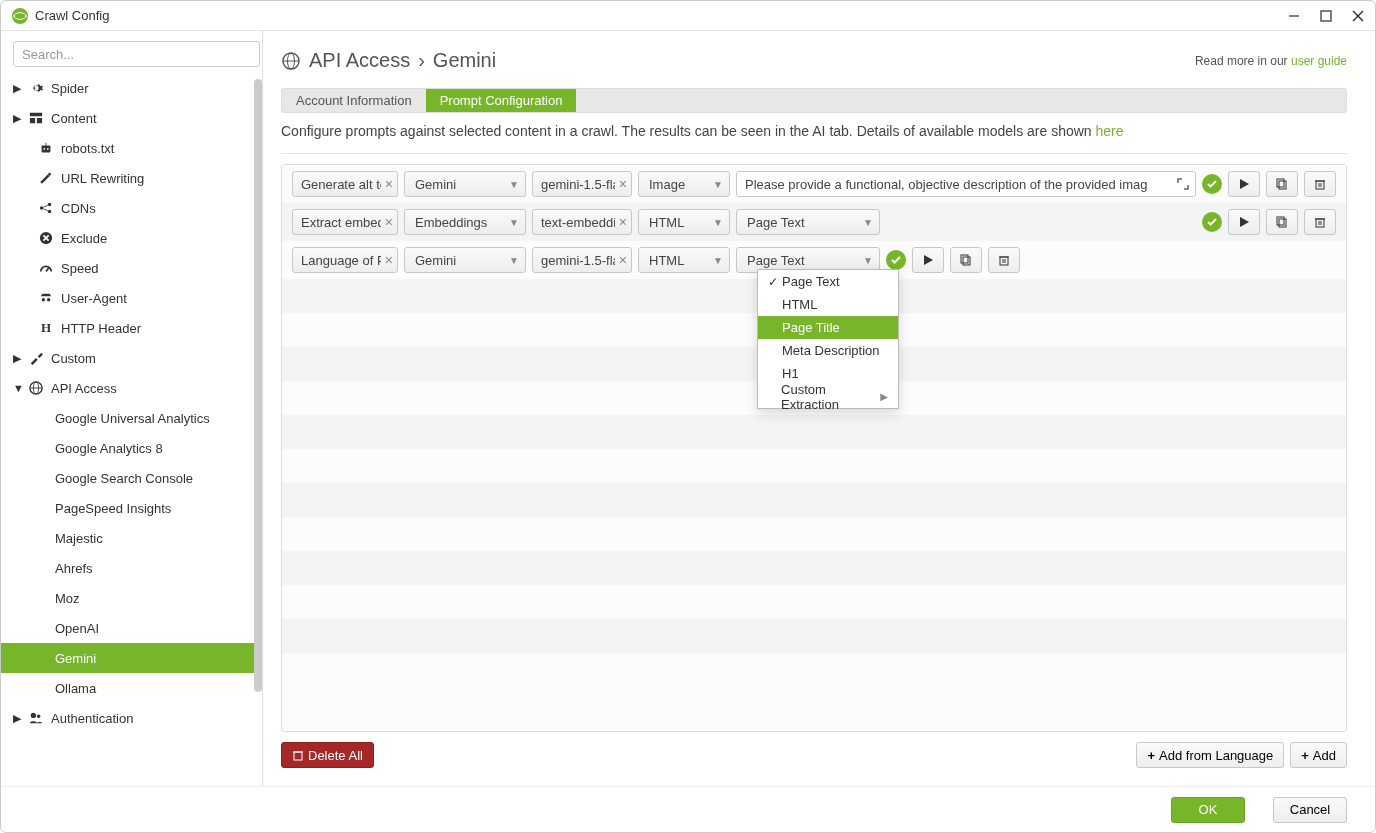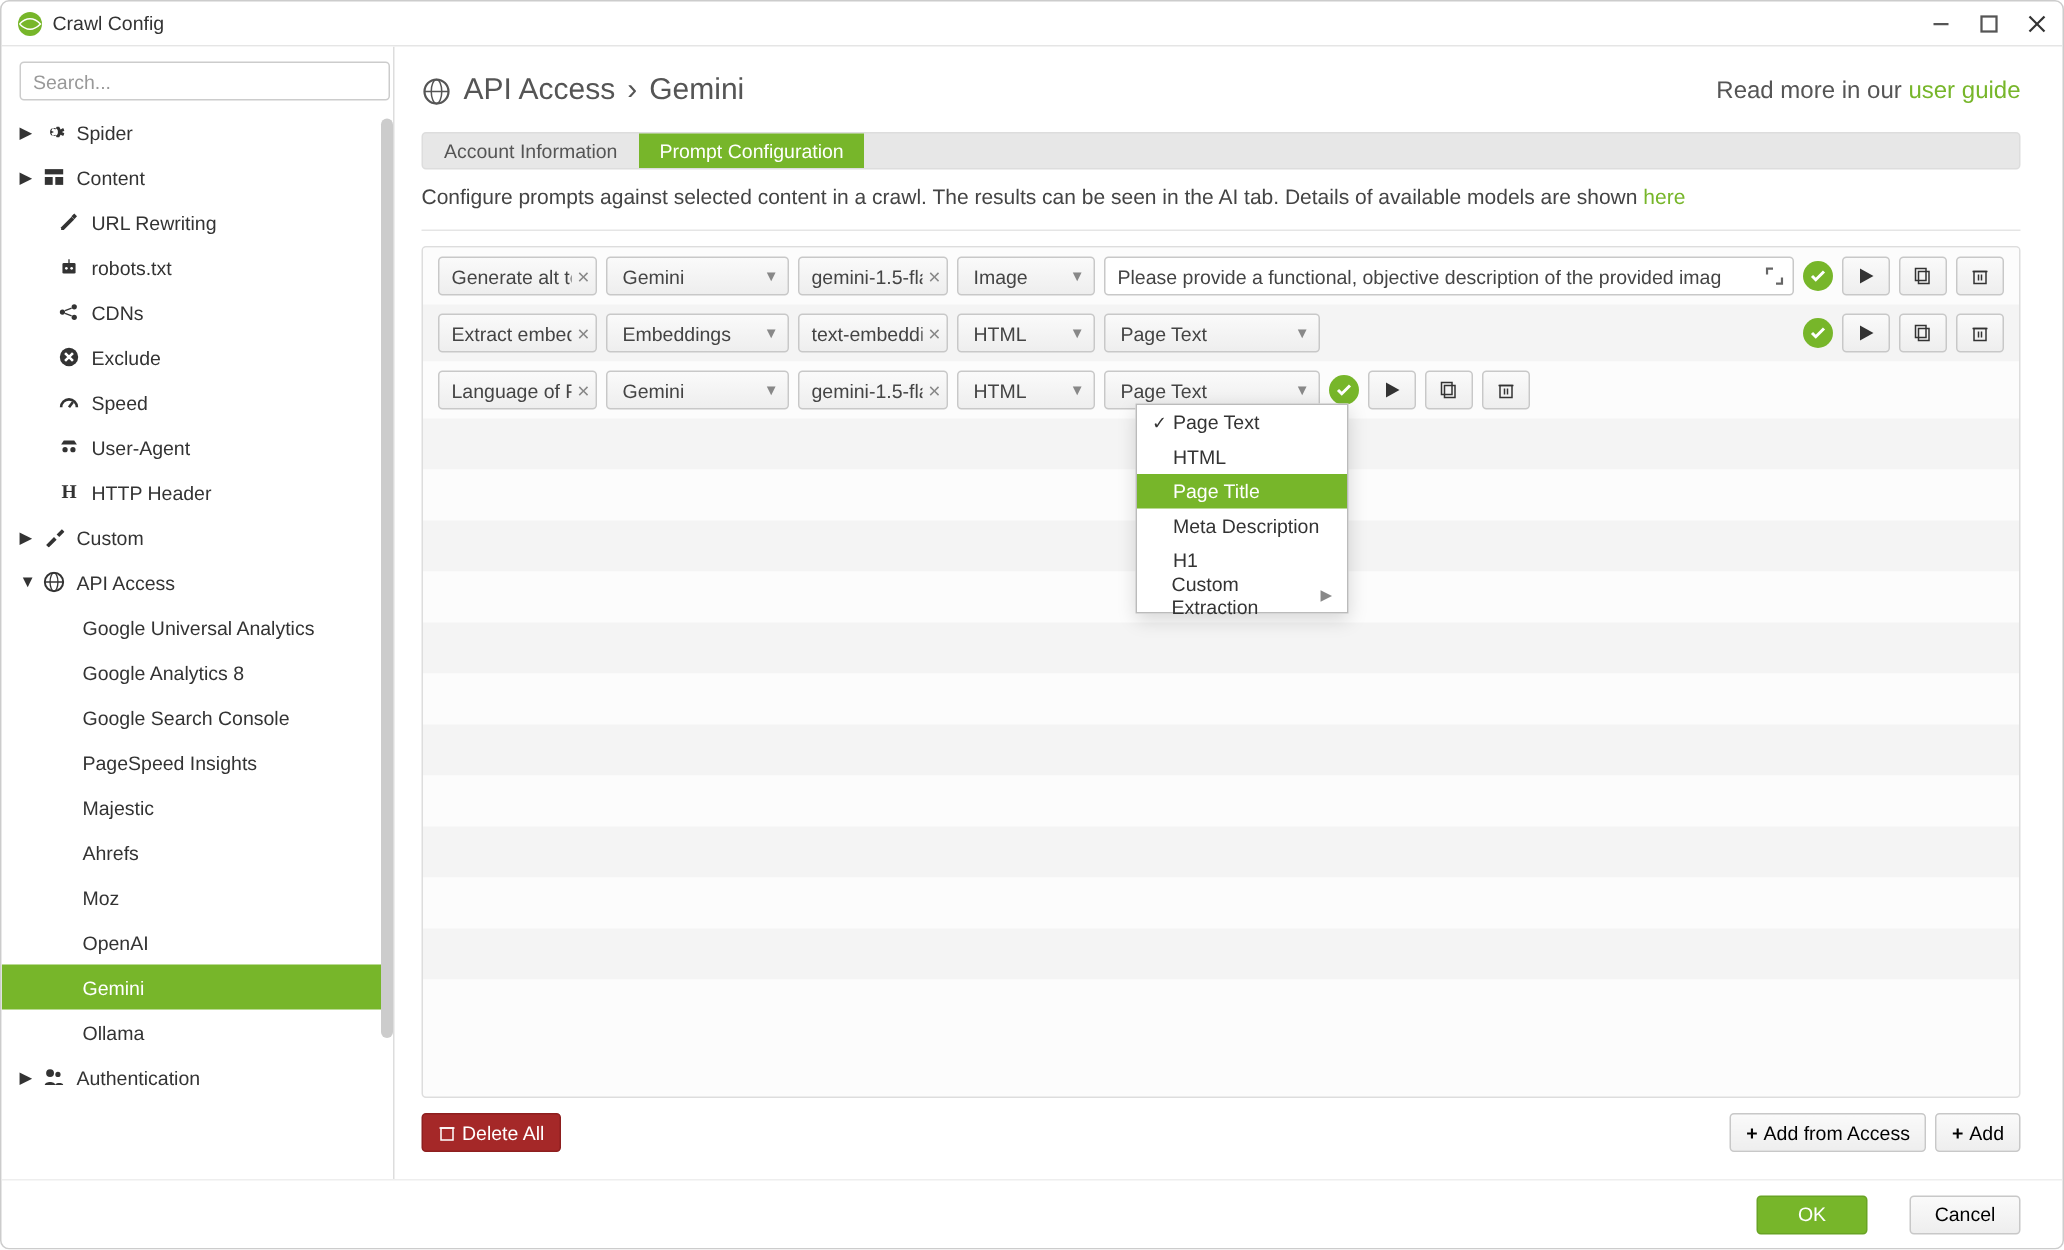--- a/index.html
+++ b/index.html
@@ -22,21 +22,21 @@
 .tree-item .ticon { width: 18px; display: flex; align-items: center; justify-content: center; margin-right: 6px; }
 .tree-item .lbl { font-size: 13px; }
 .tree-item.level1 { padding-left: 36px; }
 .tree-item.level2 { padding-left: 54px; }
 .sidebar-scrollbar { position: absolute; right: 0; top: 48px; bottom: 10px; width: 8px; background: transparent; }
 .sidebar-scrollbar .thumb { position: absolute; top: 0; width: 8px; height: 88%; background: #ccc; border-radius: 4px; }
 .content { flex: 1; padding: 18px 28px 18px 18px; display: flex; flex-direction: column; overflow: hidden; }
 .header { display: flex; align-items: center; margin-bottom: 16px; }
 .breadcrumb { flex: 1; display: flex; align-items: center; font-size: 20px; color: #555; gap: 8px; }
 .breadcrumb .bc-icon { width: 20px; height: 20px; }
-.readmore { font-size: 16px; color: #555; }
+.readmore { font-size: 12px; color: #555; }
 .readmore a { color: #77b62a; text-decoration: none; }
 .tabs { display: flex; background: #e7e7e7; border: 1px solid #ddd; border-radius: 3px; margin-bottom: 10px; }
 .tab { padding: 4px 14px; font-size: 13px; cursor: pointer; color: #555; }
 .tab.active { background: #77b62a; color: #fff; }
 .description { font-size: 14px; color: #444; margin-bottom: 10px; border-bottom: 1px solid #e5e5e5; padding-bottom: 14px; }
 .description a { color: #77b62a; text-decoration: none; }
 .rows-container { flex: 1; border: 1px solid #ddd; border-radius: 3px; overflow: hidden; background: #fcfcfc; position: relative; }
 .row { display: flex; align-items: center; gap: 6px; padding: 6px 10px 6px 10px; }
 .row:nth-child(even) { background: #f4f4f4; }
 .row:nth-child(odd) { background: #fcfcfc; }
@@ -120,36 +120,36 @@
                 <rect x="1" y="2" width="14" height="4" fill="#333"></rect>
                 <rect x="1" y="8" width="6" height="6" fill="#333"></rect>
                 <rect x="9" y="8" width="6" height="6" fill="#333"></rect>
               </svg>
             </span>
             <span class="lbl">Content</span>
           </div>
         <div class="tree-item level1">
             <span class="ticon">
               <svg width="14" height="14" viewBox="0 0 16 16">
-                <path d="M2 12l8-8 2 2-8 8H2v-2z" fill="#333"></path>
-                <rect x="11" y="2" width="3" height="3" fill="#333" transform="rotate(45 12 3)"></rect>
-              </svg>
-            </span>
-            <span class="lbl">URL Rewriting</span>
-          </div>
-        <div class="tree-item level1">
-            <span class="ticon">
-              <svg width="14" height="14" viewBox="0 0 16 16">
                 <rect x="3" y="5" width="10" height="8" rx="1" fill="#333"></rect>
                 <circle cx="6" cy="9" r="1" fill="#fff"></circle>
                 <circle cx="10" cy="9" r="1" fill="#fff"></circle>
                 <line x1="8" y1="2" x2="8" y2="5" stroke="#333"></line>
               </svg>
             </span>
             <span class="lbl">robots.txt</span>
+          </div>
+        <div class="tree-item level1">
+            <span class="ticon">
+              <svg width="14" height="14" viewBox="0 0 16 16">
+                <path d="M2 12l8-8 2 2-8 8H2v-2z" fill="#333"></path>
+                <rect x="11" y="2" width="3" height="3" fill="#333" transform="rotate(45 12 3)"></rect>
+              </svg>
+            </span>
+            <span class="lbl">URL Rewriting</span>
           </div>
         <div class="tree-item level1">
             <span class="ticon">
               <svg width="14" height="14" viewBox="0 0 16 16">
                 <circle cx="3" cy="8" r="2" fill="#333"></circle>
                 <circle cx="12" cy="4" r="2" fill="#333"></circle>
                 <circle cx="12" cy="12" r="2" fill="#333"></circle>
                 <line x1="5" y1="7" x2="10" y2="5" stroke="#333"></line>
                 <line x1="5" y1="9" x2="10" y2="11" stroke="#333"></line>
               </svg>
@@ -481,21 +481,21 @@
               <svg width="12" height="12">
                 <rect x="2" y="3" width="8" height="8" stroke="#fff" fill="none"></rect>
                 <line x1="1" y1="3" x2="11" y2="3" stroke="#fff"></line>
               </svg>
             </span>
             <span>Delete All</span>
           </button>
         <div style="flex:1"></div>
         <button class="btn">
             <span style="font-weight:bold">+</span>
-            <span>Add from Access</span>
+            <span>Add from Language</span>
           </button>
         <button class="btn" style="margin-left:6px">
             <span style="font-weight:bold">+</span>
             <span>Add</span>
           </button>
       </div>
     </div>
   </div>
 
   <div class="footer">

